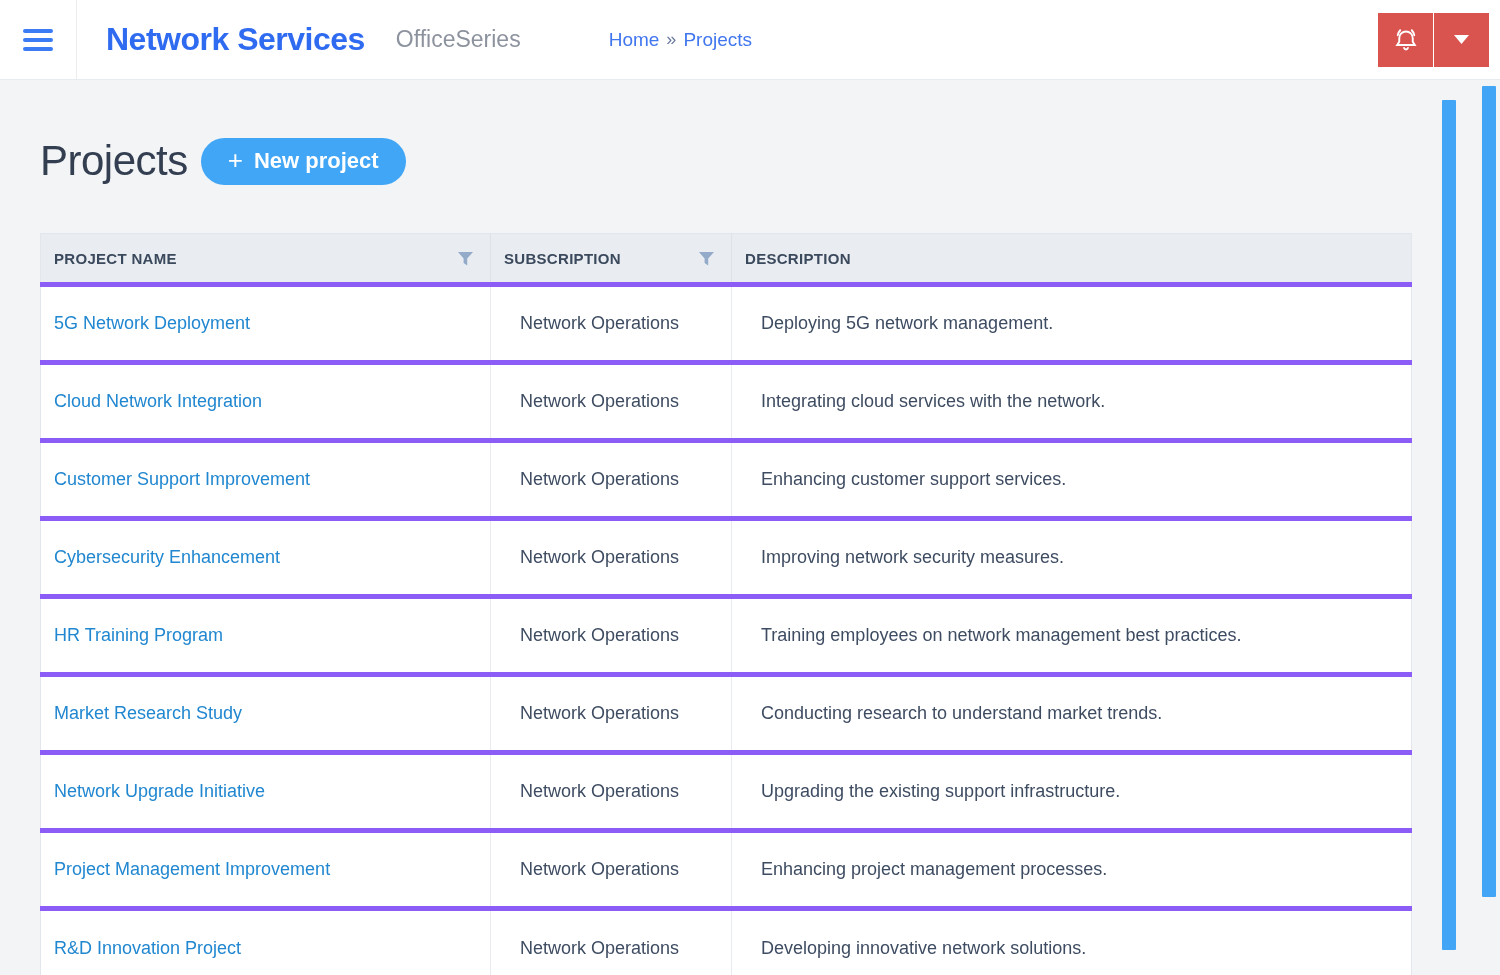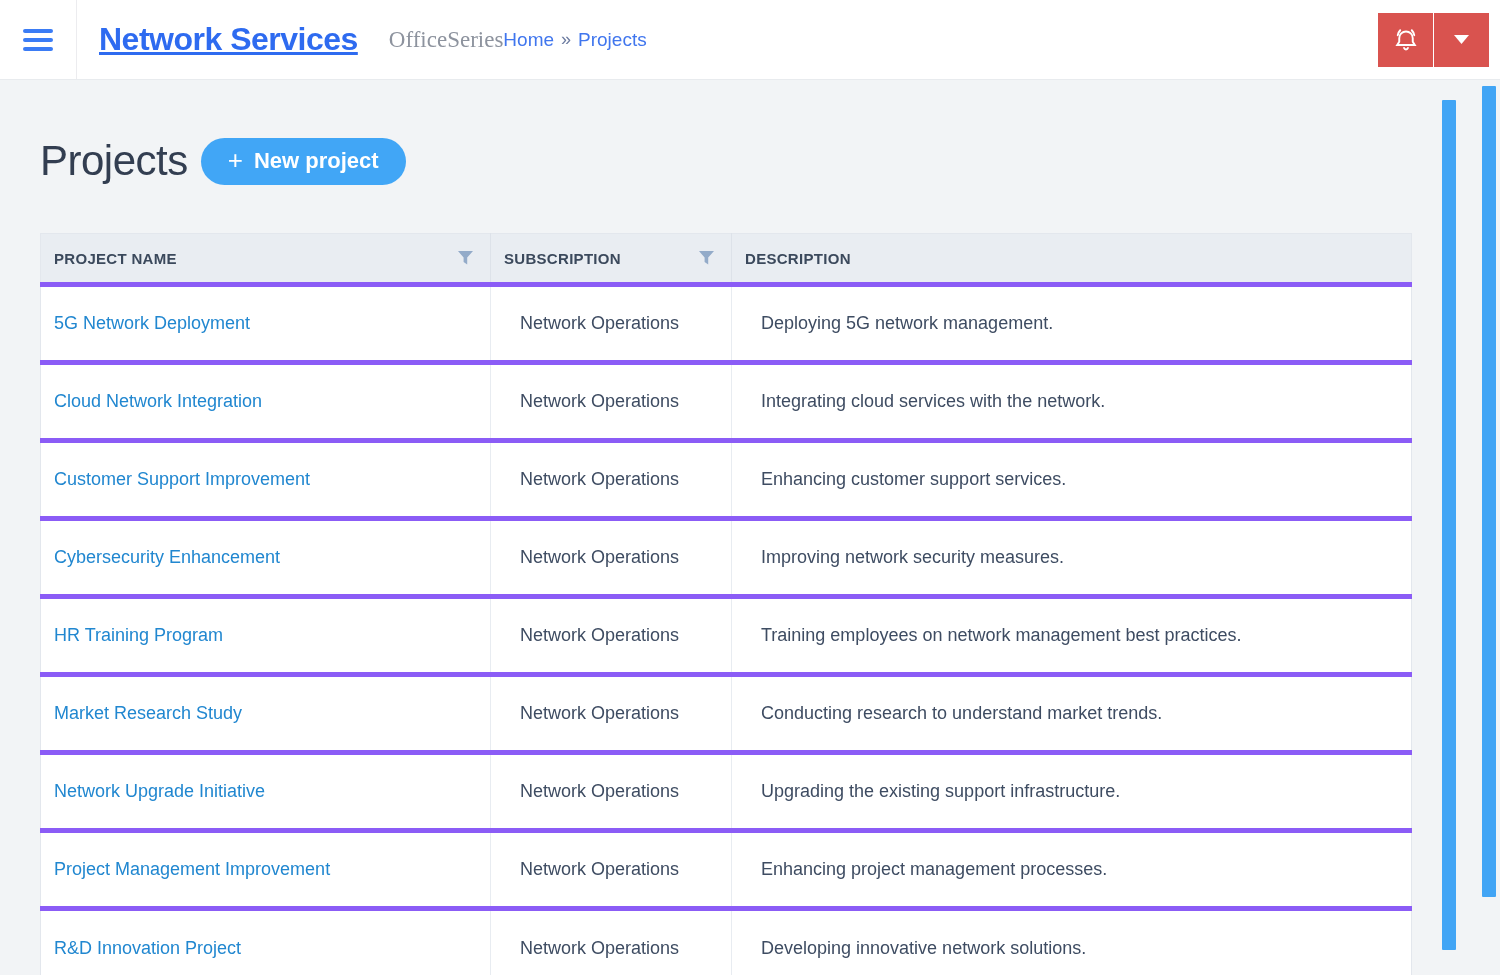--- a/index.html
+++ b/index.html
@@ -16,24 +16,24 @@
     height:80px; background:#ffffff; border-bottom:1px solid #e8ebee;
     display:flex; align-items:center; position:relative;
   }
   .menu-btn {
     width:77px; height:100%; display:flex; align-items:center; justify-content:center;
     border-right:1px solid #ececef; cursor:pointer; background:transparent; border-top:none; border-bottom:none; border-left:none;
   }
   .hamburger { display:flex; flex-direction:column; gap:5px; }
   .hamburger span { display:block; width:30px; height:4px; background:#3b7cf5; border-radius:2px; }
 
-  .logo { font-size:32px; font-weight:bold; color:#2e6bf0; margin-left:22px; letter-spacing:-0.5px;text-decoration:underline; }
-  .suite { font-size:23px; color:#8d939e; margin-left:31px;font-family:Liberation Serif, serif; }
-
-  .breadcrumb { font-size:19px; display:flex; align-items:center;justify-content:flex-end; }
+  .logo { font-size:32px; font-weight:bold; color:#2e6bf0; margin-left:29px; letter-spacing:-0.5px; }
+  .suite { font-size:23px; color:#8d939e; margin-left:31px; }
+
+  .breadcrumb { margin-left:88px; font-size:19px; display:flex; align-items:center;justify-content:flex-end; }
   .breadcrumb a { color:#4076ee; }
   .breadcrumb .sep { color:#6d7ca0; margin:0 7px; font-size:18px; }
 
   .topbar-right { margin-left:auto; margin-right:11px; display:flex; gap:1px; }
   .red-btn {
     width:55px; height:54px; background:#d9534f; border:none; cursor:pointer;
     display:flex; align-items:center; justify-content:center; color:#fff;
   }
 
   
@@ -51,21 +51,21 @@
 
   
   .table-wrap { margin:48px 0 0 40px; width:1372px; }
   table { width:100%; border-collapse:collapse; background:#ffffff; border:1px solid #e3e7ed; }
   thead th {
     background:#e9edf2; height:51px; text-align:left; vertical-align:middle;
     font-size:15px; font-weight:bold; color:#3b495c; letter-spacing:0.3px;
     padding:0 16px 0 13px; border-bottom:1px solid #dfe4ea;
   }
   thead th + th { border-left:1px solid #dde2e9; }
-  thead th .th-inner { display:flex; align-items:flex-start; justify-content:space-between; }
+  thead th .th-inner { display:flex; align-items:flex-end; justify-content:space-between; }
   .filter-btn { background:none; border:none; cursor:pointer; padding:0; display:flex; align-items:center; }
   col.c1 { width:450px; } col.c2 { width:241px; }
   tbody td {
     height:78px; border-top:5px solid #8b5cf6; font-size:18px; color:#3e4c62;
     padding:0 16px 0 13px; vertical-align:middle; background:#fff;
   }
   tbody td + td { border-left:1px solid #e8ecf1;padding-left:29px; }
   tbody a { color:#2187d0; font-size:18px; }
 
   

